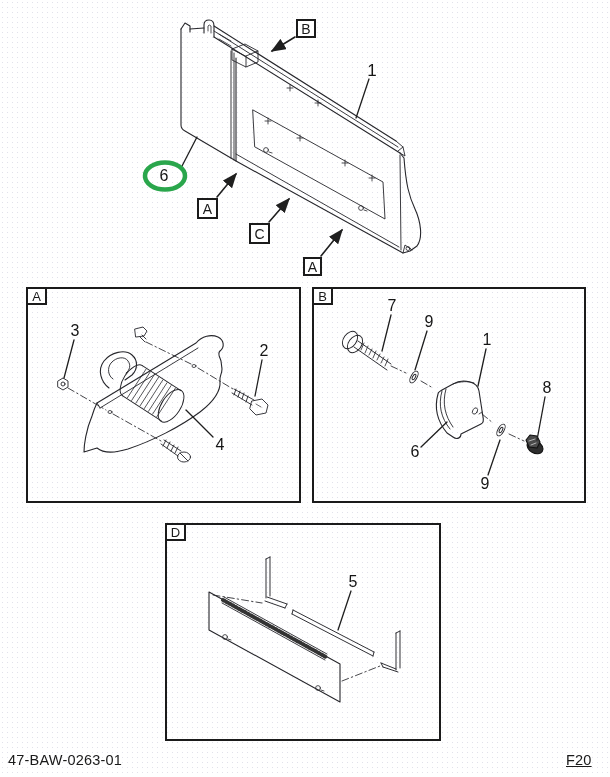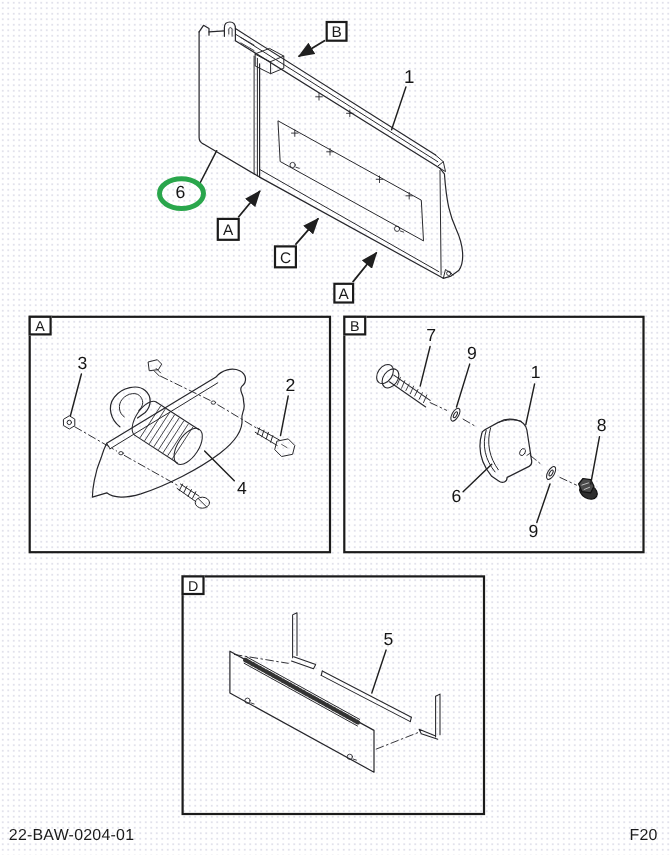--- a/index.html
+++ b/index.html
@@ -294,16 +294,16 @@
 
   <div class="callout" style="left:392px; top:306px;">7</div>
   <div class="callout" style="left:429px; top:322px;">9</div>
   <div class="callout" style="left:487px; top:340px;">1</div>
   <div class="callout" style="left:415px; top:452px;">6</div>
   <div class="callout" style="left:485px; top:484px;">9</div>
   <div class="callout" style="left:547px; top:388px;">8</div>
 
   <div class="callout" style="left:353px; top:582px;">5</div>
 
-  <div class="footer-text" style="left:8px; top:752px;">22-BAW-0204-01</div>
-  <div class="footer-text" style="left:566px; top:752px; width:38px; text-align:center;">F20</div>
+  <div class="footer-text" style="left:8px; top:752px;">47-BAW-0263-01</div>
+  <div class="footer-text" style="left:566px; top:752px; width:38px; text-align:left;text-decoration:underline;">F20</div>
 
 </div>
 
 </body></html>

